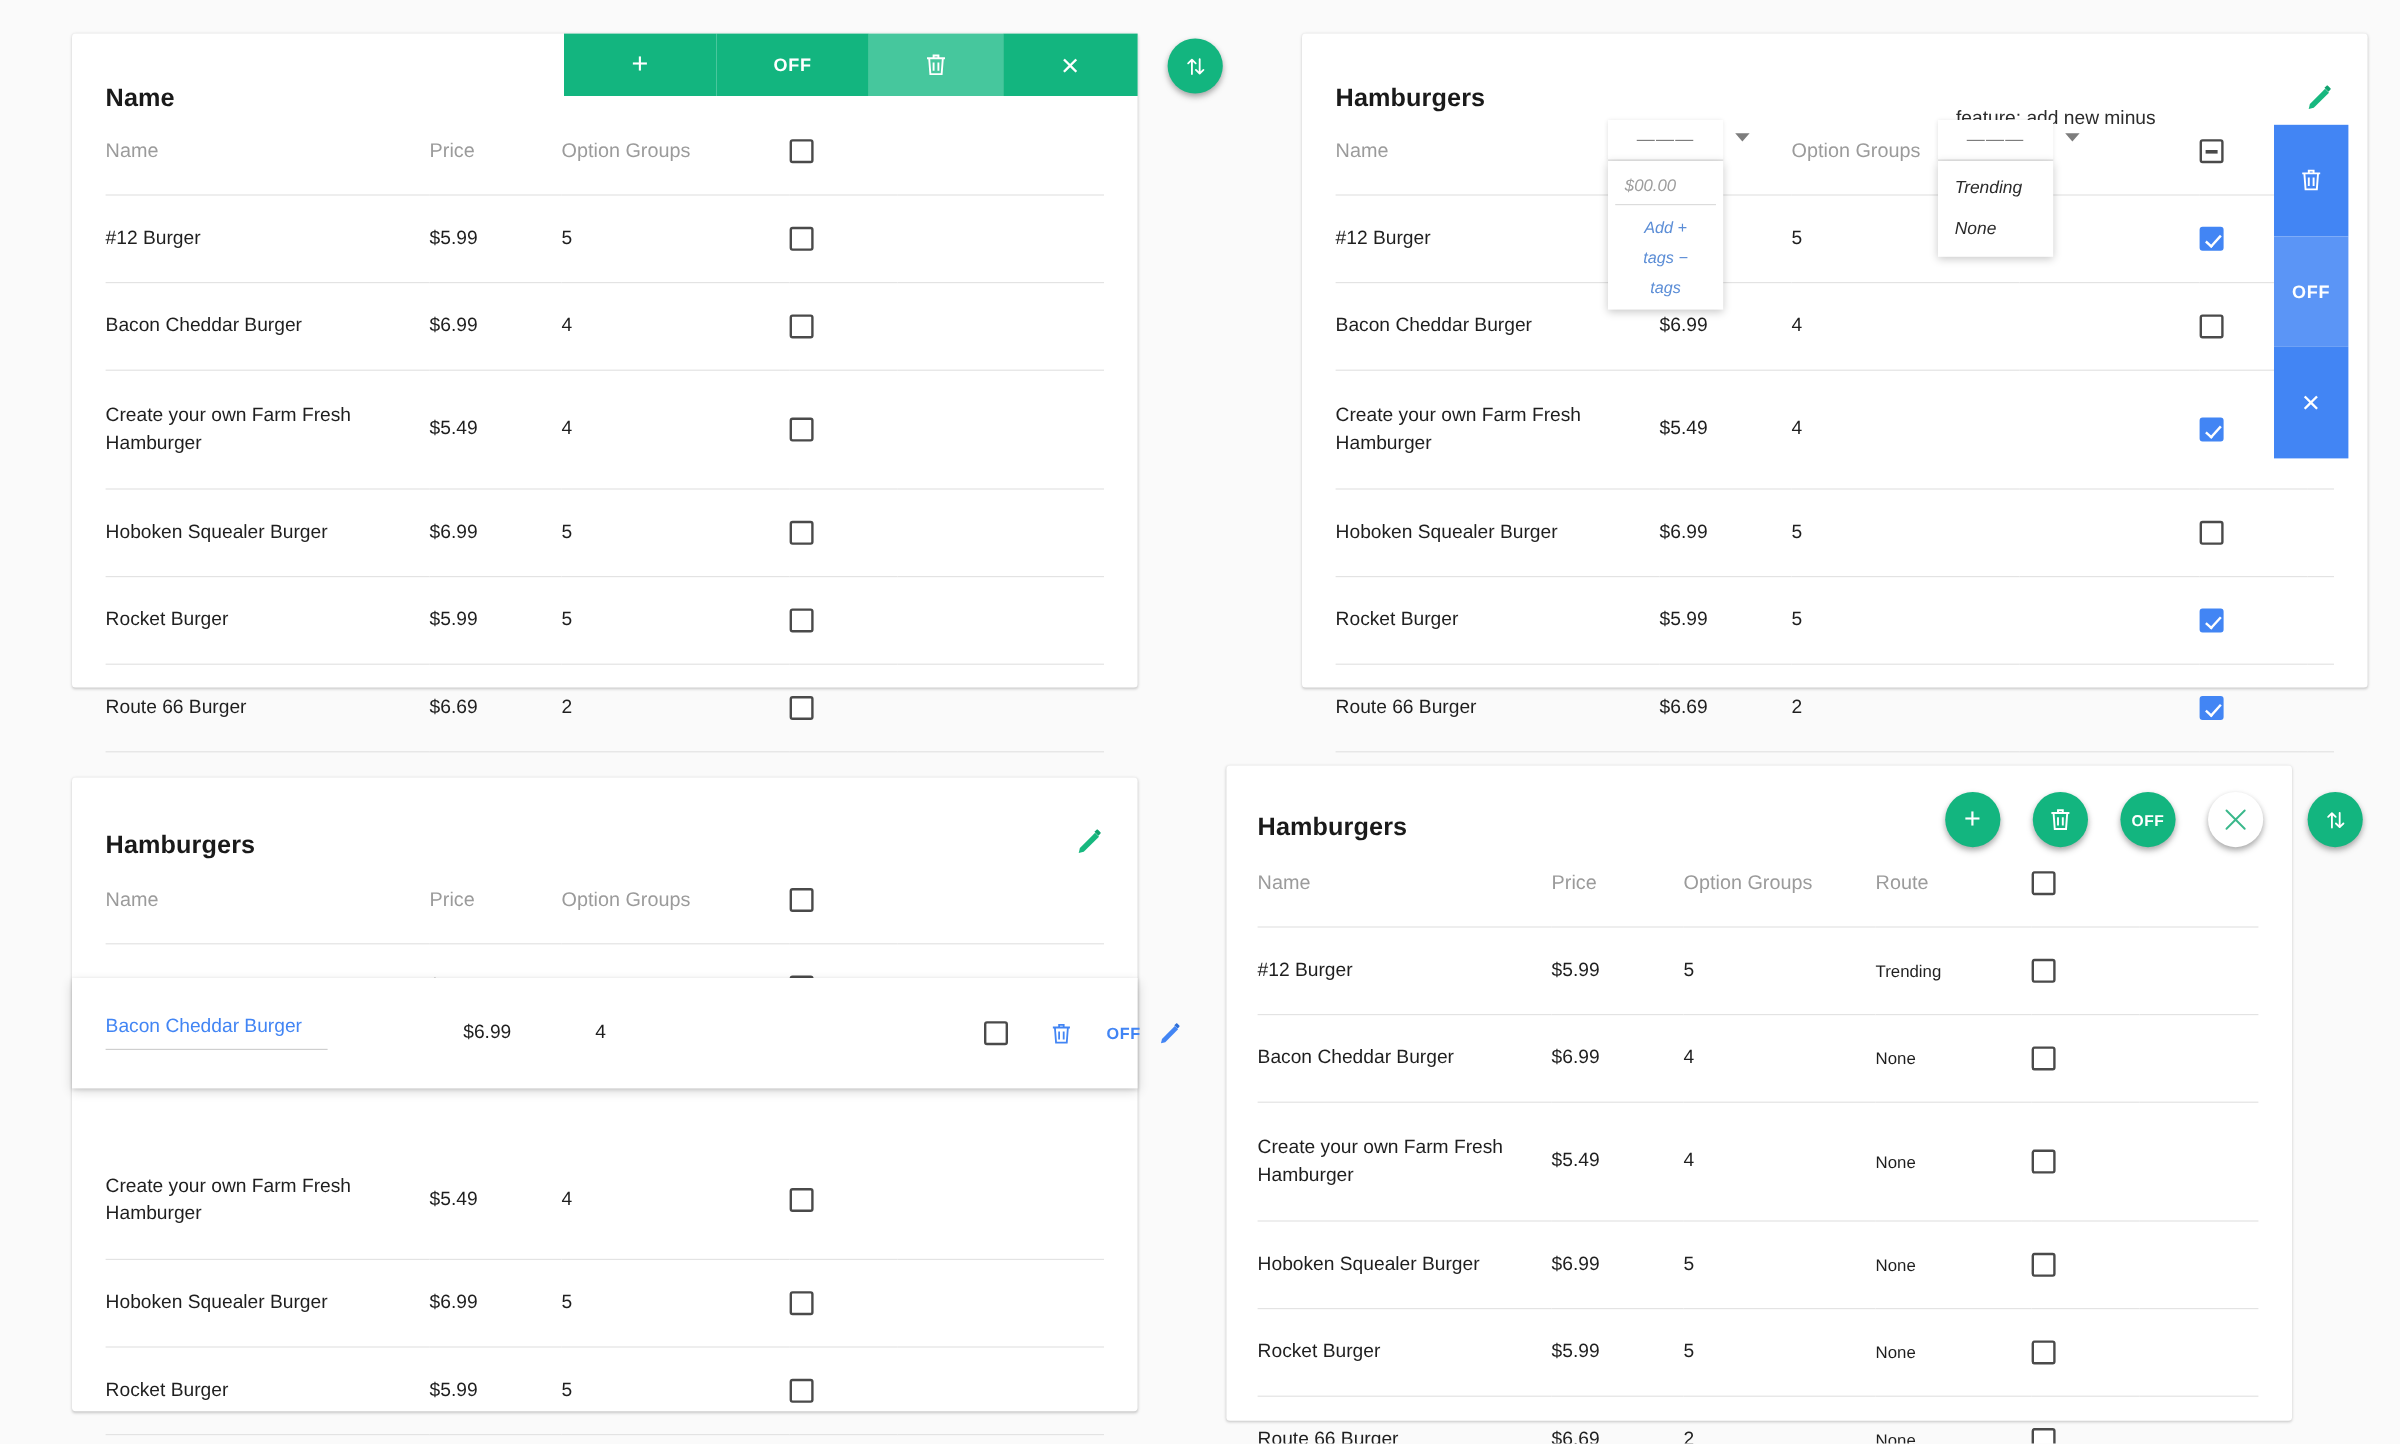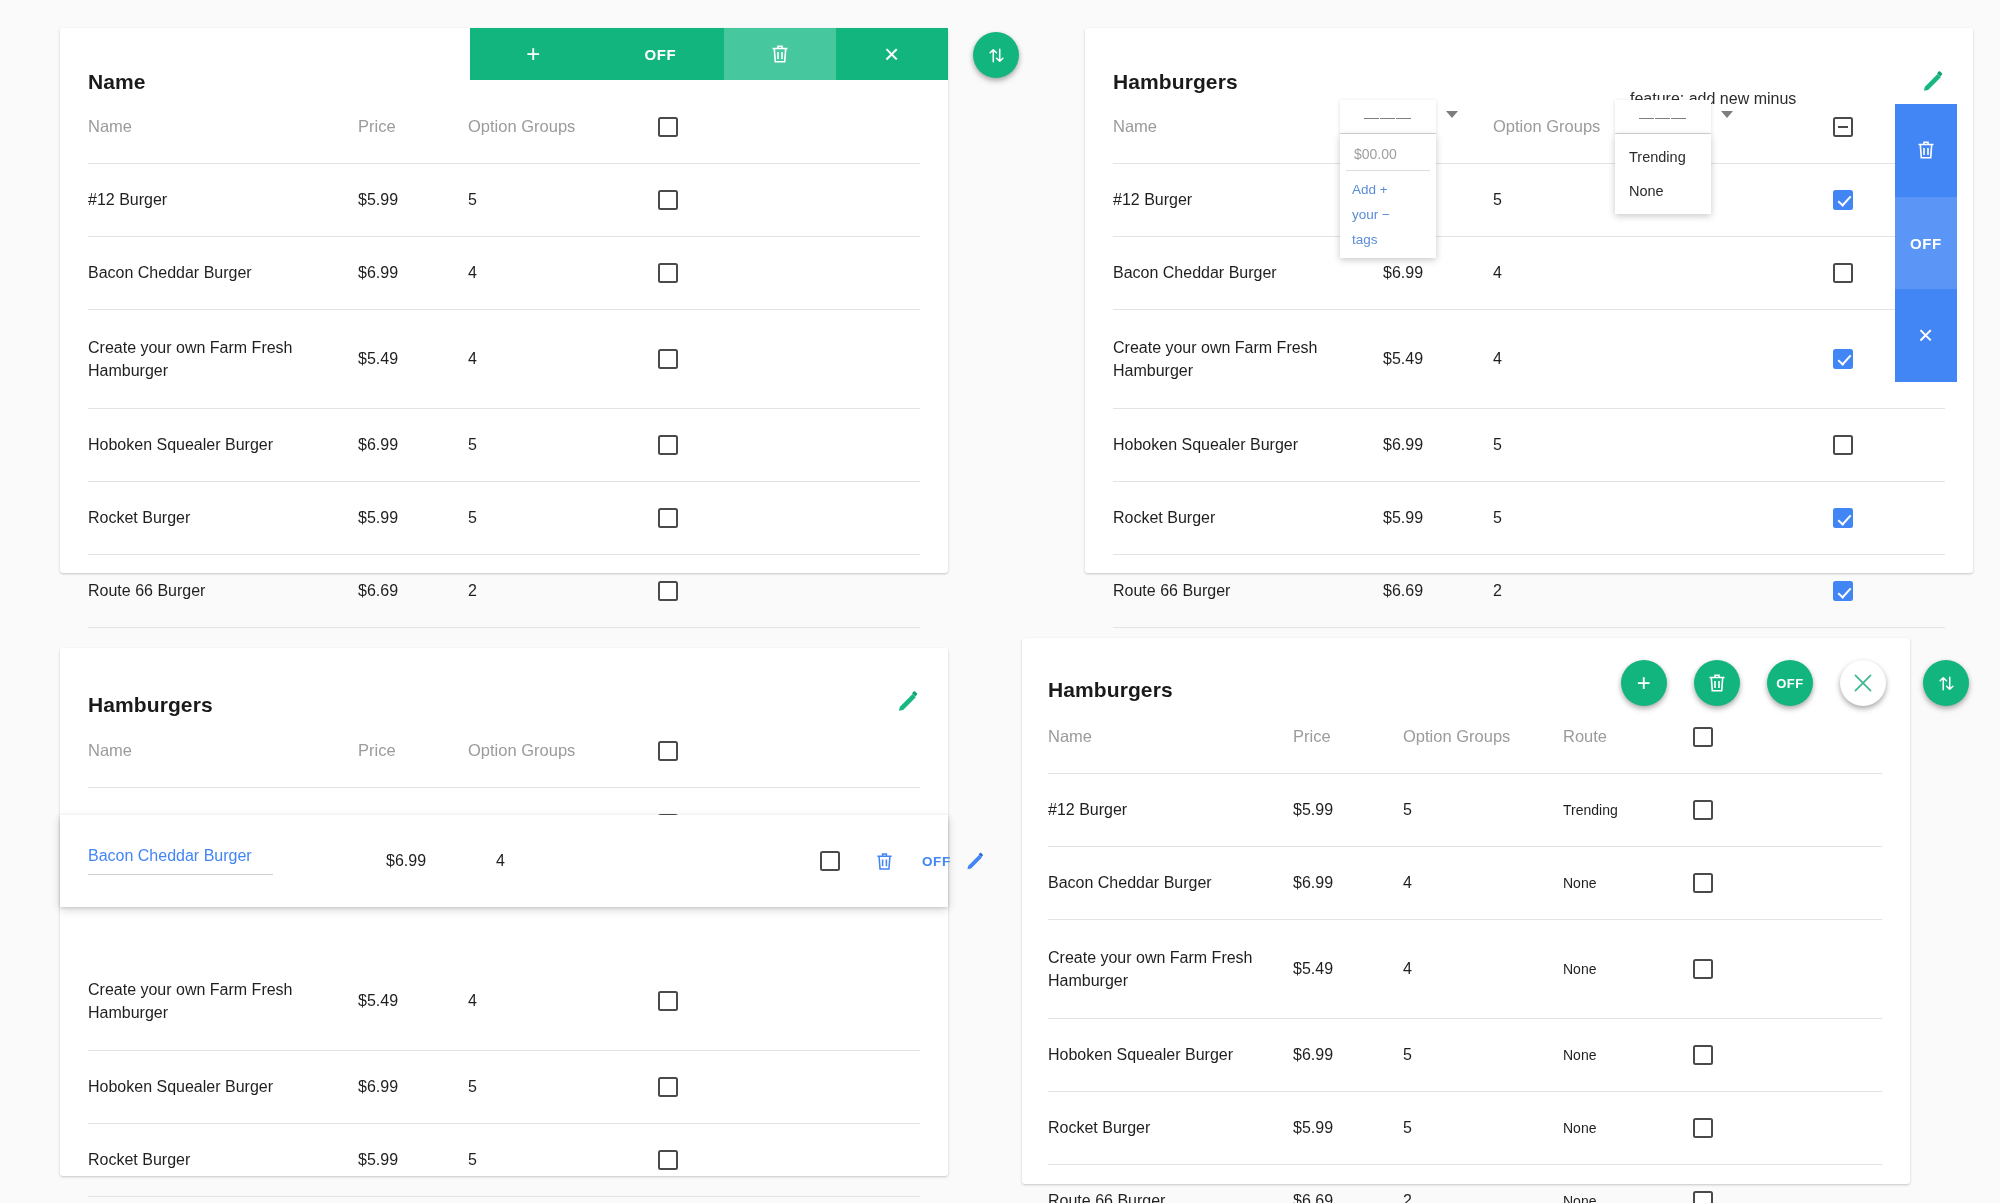--- a/index.html
+++ b/index.html
@@ -107,28 +107,28 @@
   }
   .dd-caret {
     position: absolute; top: 11px; right: -22px;
     width: 0; height: 0; border-left: 6px solid transparent;
     border-right: 6px solid transparent; border-top: 7px solid #7d7d7d;
     cursor: pointer;
   }
   .dd-menu {
     position: absolute; left: 0; top: 34px; background: #fff;
     box-shadow: 0 2px 7px rgba(0,0,0,0.22); padding: 6px 0;
-    min-width: 96px; z-index: 40;
+    min-width: 96px; z-index: 40; font-style: italic;
   }
   .dd-price-input {
     font-size: 14px; color: #9e9e9e; padding: 6px 10px 8px 8px;
     border-bottom: 1px solid #dcdcdc; margin: 0 6px 6px 6px;
   }
   .dd-op {
-    font-size: 13.5px; color: #5b8dd6; text-align: left;
+    font-size: 13.5px; color: #5b8dd6; text-align: center;
     padding: 5px 12px; cursor: pointer;
   }
   .dd-item {
     font-size: 14.5px; color: #2b2b2b; padding: 9px 16px 9px 14px;
     cursor: pointer; white-space: nowrap;
   }
 
   
   .edit-row {
     position: absolute; background: #fff;
@@ -330,21 +330,21 @@
         </table>
     </div>
   </div>
 
   <div class="dd-wrap" style="left:1340px; top:100px;">
     <div class="dd-field">———</div>
     <div class="dd-caret"></div>
     <div class="dd-menu" style="width:96px;">
       <div class="dd-price-input">$00.00</div>
       <div class="dd-op">Add +</div>
-      <div class="dd-op">your −</div>
+      <div class="dd-op">tags −</div>
       <div class="dd-op">tags</div>
     </div>
   </div>
 
   <div class="dd-wrap" style="left:1615px; top:100px;">
     <div class="dd-field">———</div>
     <div class="dd-caret"></div>
     <div class="dd-menu" style="width:95px;">
       <div class="dd-item">Trending</div>
       <div class="dd-item">None</div>

